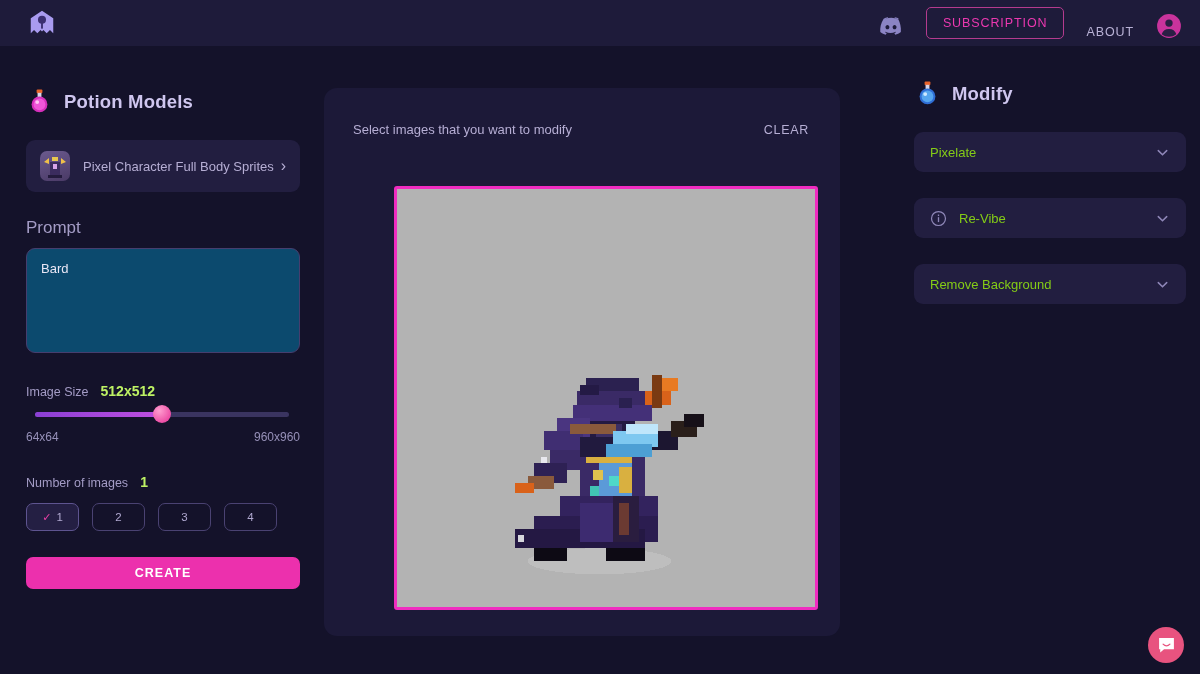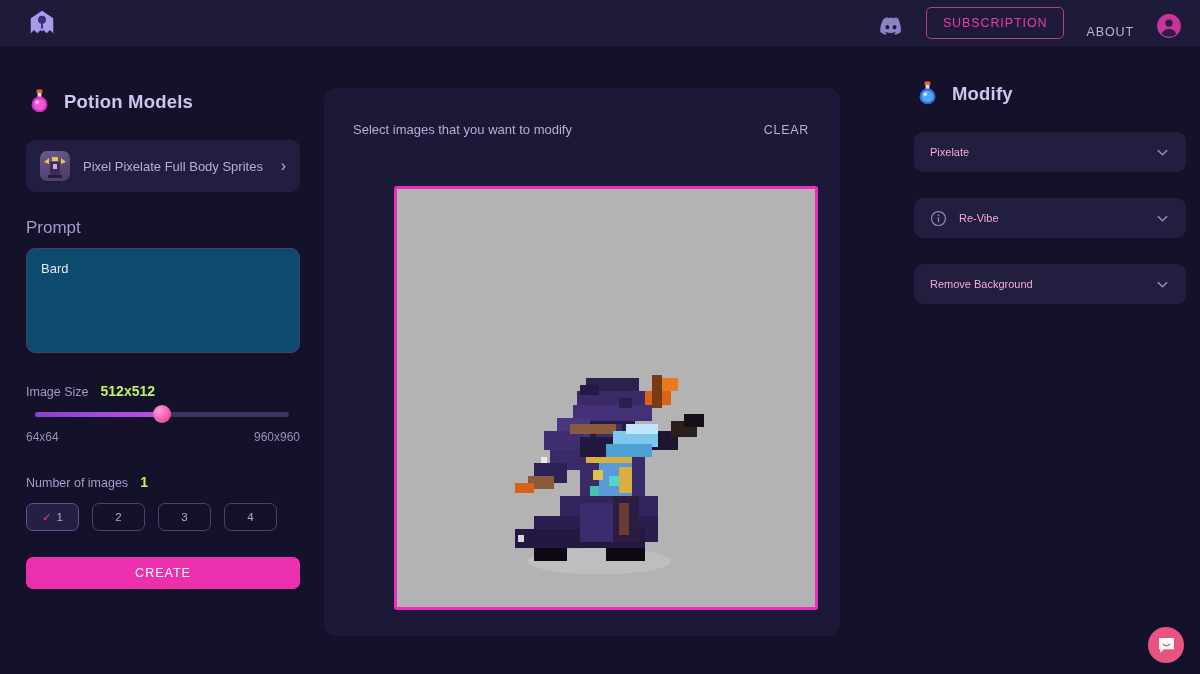--- a/index.html
+++ b/index.html
@@ -113,21 +113,21 @@
     display:flex; align-items:center; justify-content:center; gap:5px;
     cursor: pointer;
     font-family: "Liberation Sans", sans-serif;
   }
   .count-btn.sel { background: #241f43; border-color:#5e5490; }
   .count-btn .tick { color: #ee3fa8; font-size: 11px; }
 
   .create-btn {
     width: 274px; height: 32px;
     background: #ec30ad; border: none; border-radius: 7px;
-    color: #fff; font-size: 12.5px; letter-spacing: 1px; font-weight: normal;
+    color: #fff; font-size: 12.5px; letter-spacing: 1px; font-weight: bold;
     cursor: pointer; font-family: "Liberation Sans", sans-serif;
   }
 
   
   .center-card {
     position: absolute; left: 324px; top: 88px;
     width: 516px; height: 548px;
     background: #1c1938; border-radius: 13px;
   }
   .center-head {
@@ -148,21 +148,21 @@
   }
   .sprite { position:absolute; left:0; top:0; width:100%; height:100%; display:block; }
 
   
   .rightbar { position: absolute; left: 914px; top: 80px; width: 272px; }
   .mod-item {
     background: #221e40; border-radius: 9px; height: 40px;
     display:flex; align-items:center; padding: 0 16px;
     margin-bottom: 26px; cursor: pointer;
   }
-  .mod-label { color:#f9a8d4; font-size: 11px; flex: 1; }
+  .mod-label { color:#84cc16; font-size: 13px; flex: 1; }
   .info-ico { width:17px; height:17px; margin-right: 12px; flex:none; display:block; }
   .chev-down { width:15px; height:15px; flex:none; display:block; }
 
   
   .chat-fab {
     position:absolute; right: 16px; bottom: 11px;
     width: 36px; height: 36px; border-radius: 50%;
     background: #e8537f; cursor: pointer;
     display:flex; align-items:center; justify-content:center;
   }
@@ -212,21 +212,21 @@
   <div class="model-card">
     <div class="model-thumb">
       <svg viewBox="0 0 30 30" width="30" height="30">
         <path d="M4 11 L9 7 L9 13 Z M26 11 L21 7 L21 13 Z" fill="#f0c04a"></path>
         <rect x="12" y="6" width="6" height="4" fill="#e8c84f"></rect>
         <rect x="10" y="11" width="10" height="13" fill="#3b2c5e"></rect>
         <rect x="13" y="13" width="4" height="5" fill="#d8a4e8"></rect>
         <rect x="8" y="24" width="14" height="3" fill="#241b3d"></rect>
       </svg>
     </div>
-    <span class="model-name">Pixel Pixelate Full Body Sprites</span>
+    <span class="model-name">Pixel Character Full Body Sprites</span>
     <span class="chev-right">›</span>
   </div>
 
   <div class="field-label">Prompt</div>
   <textarea class="prompt-box" placeholder="Describe what you want to create" style="">Bard</textarea>
 
   <div class="inline-label">
     <span class="lbl">Image Size</span>
     <span class="val">512x512</span>
   </div>

